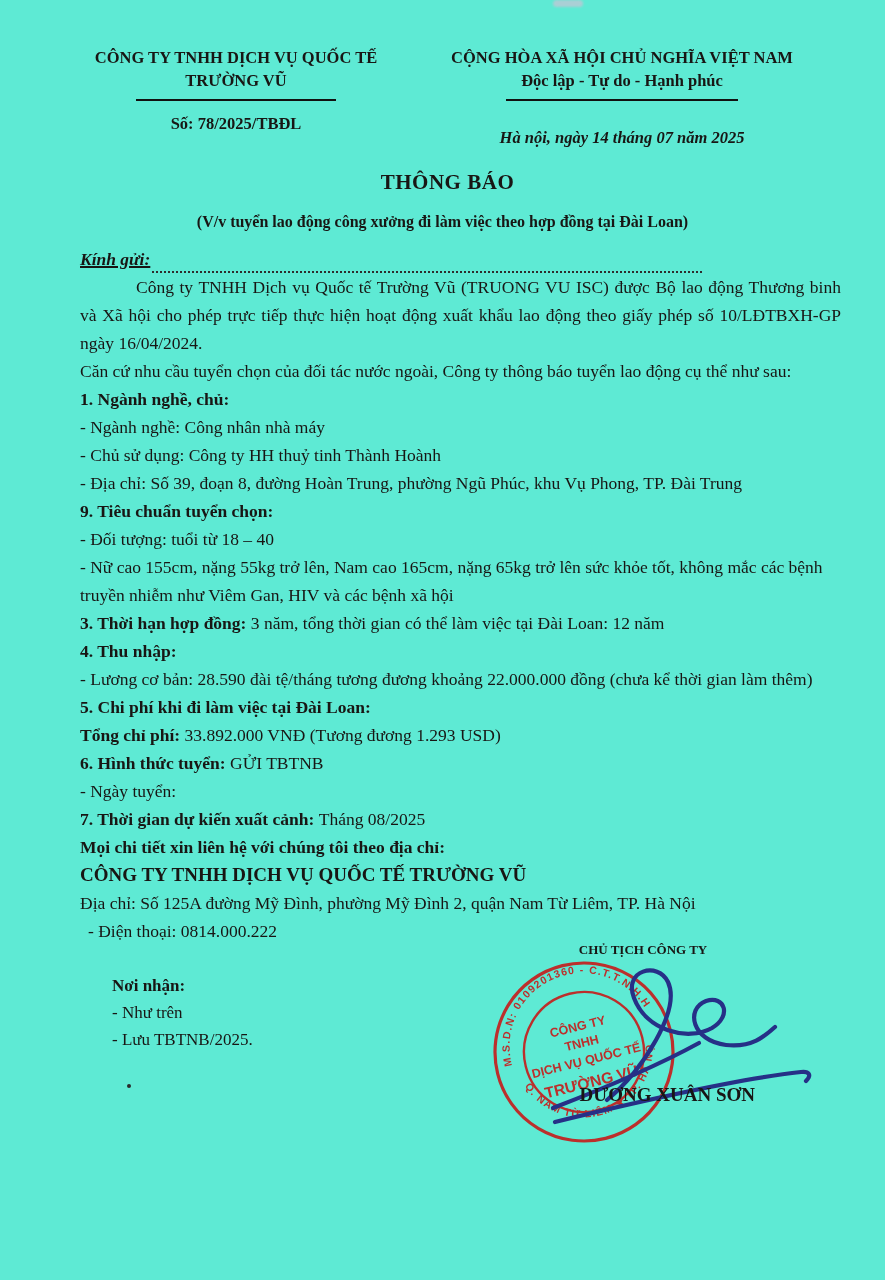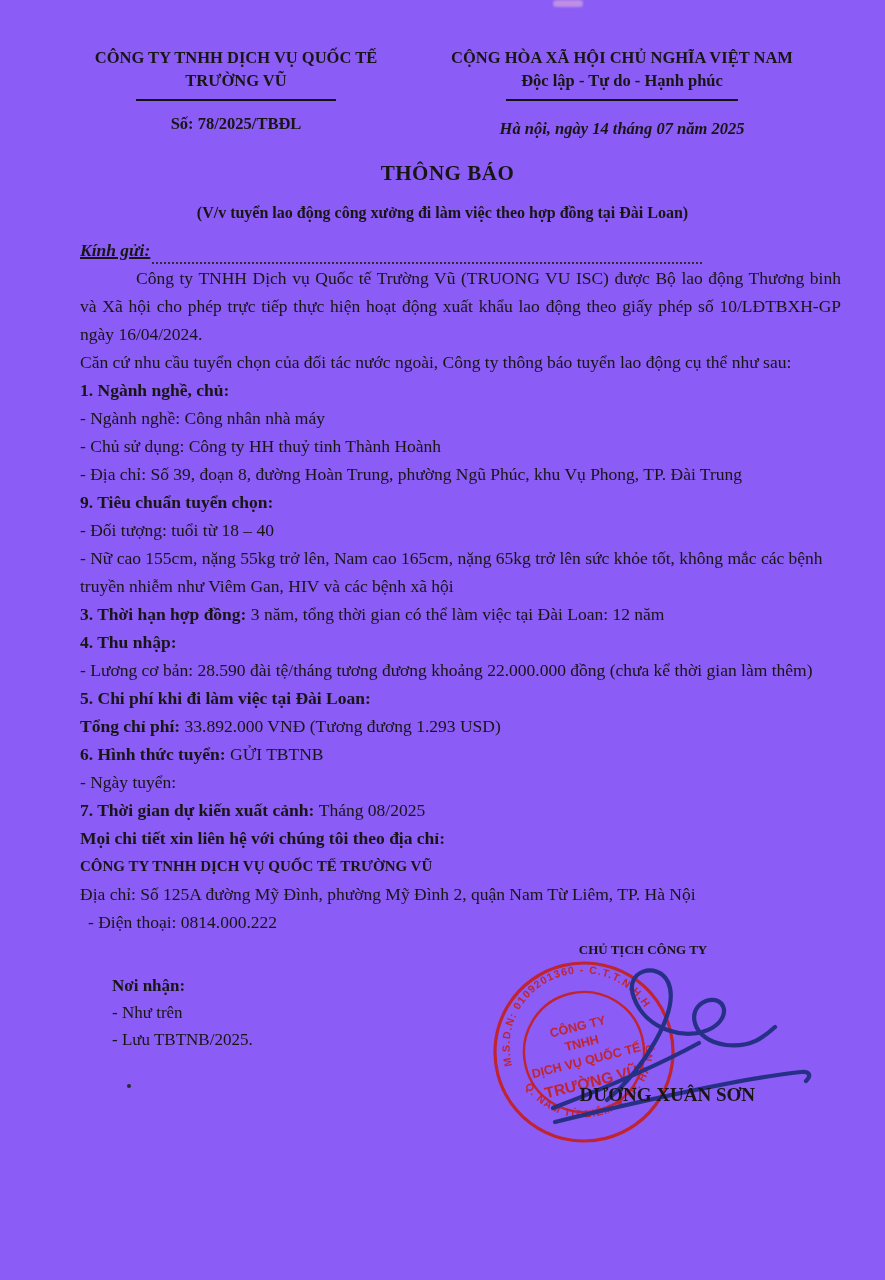--- a/index.html
+++ b/index.html
@@ -1,54 +1,54 @@
 <!DOCTYPE html>
 <html><head>
 <meta charset="utf-8">
 <style>
   html,body{margin:0;padding:0;}
   body{background:#e8e8e8;}
   .page{
     position:relative;
     width:885px;height:1280px;
     margin:0 auto;
-    background:#8b5cf6;
+    background:#5eead4;
     font-family:"Liberation Serif", serif;
     color:#181614;
     overflow:hidden;
   }
   
   .smudge-top{position:absolute;left:553px;top:0;width:30px;height:7px;background:#e9b9d6;opacity:.55;border-radius:4px;filter:blur(1px);}
   .stray-dot{position:absolute;left:127px;top:1084px;width:4px;height:4px;background:#2a2a2a;border-radius:50%;}
   
   .hdr{display:flex;justify-content:space-between;padding:46px 88px 0 70px;}
   .hdr-col{text-align:center;}
   .hdr-left{width:332px;}
   .hdr-right{width:350px;}
   .hdr-line1{font-weight:bold;font-size:16.5px;line-height:23px;}
   .hdr-line2{font-weight:bold;font-size:16.5px;line-height:24px;}
   .rule{height:2px;background:#111;margin:6px auto 0;}
   .rule-left{width:200px;}
   .rule-right{width:232px;}
   .doc-number{font-weight:bold;font-size:16.5px;margin-top:13px;}
-  .date-line{font-weight:bold;font-style:italic;font-size:16.5px;margin-top:18px;text-align:center;}
+  .date-line{font-weight:bold;font-style:italic;font-size:16.5px;margin-top:27px;text-align:center;}
   
   .title-block{text-align:center;margin-top:22px;}
   .title-main{font-weight:bold;font-size:21px;letter-spacing:.5px;margin-left:10px;}
   .title-sub{font-weight:bold;font-size:16px;margin-top:18px;}
   
   .bodytxt{padding:14px 44px 0 80px;font-size:17.5px;line-height:28px;}
   .kg-row{display:flex;align-items:flex-end;width:622px;}
   .kg-label{font-weight:bold;font-style:italic;text-decoration:underline;text-decoration-thickness:2px;white-space:nowrap;}
   .kg-dots{flex:1;border-bottom:2px dotted #2d2d2d;height:20px;margin-left:2px;}
   p.ln{margin:0;}
   p.justify{text-align:justify;text-indent:56px;}
   p.b{font-weight:bold;}
   p.bi{font-weight:bold;font-style:italic;}
-  p.big{font-size:15px;font-weight:bold;}
+  p.big{font-size:19px;font-weight:bold;}
   p.pl8{padding-left:8px;}
   p.ln b{font-weight:bold;}
   
   .chair-title{position:absolute;left:538px;top:942px;width:210px;text-align:center;font-weight:bold;font-size:13px;white-space:nowrap;}
   .recipients{position:absolute;left:112px;top:972px;font-size:17px;line-height:27px;}
   .recipients .rt{font-weight:bold;}
   .sign-name{position:absolute;left:545px;top:1084px;width:210px;text-align:right;font-weight:bold;font-size:19px;white-space:nowrap;}
   .stamp{position:absolute;left:484px;top:952px;width:200px;height:200px;opacity:.92;}
   .signature{position:absolute;left:495px;top:948px;width:340px;height:190px;}
 </style>

